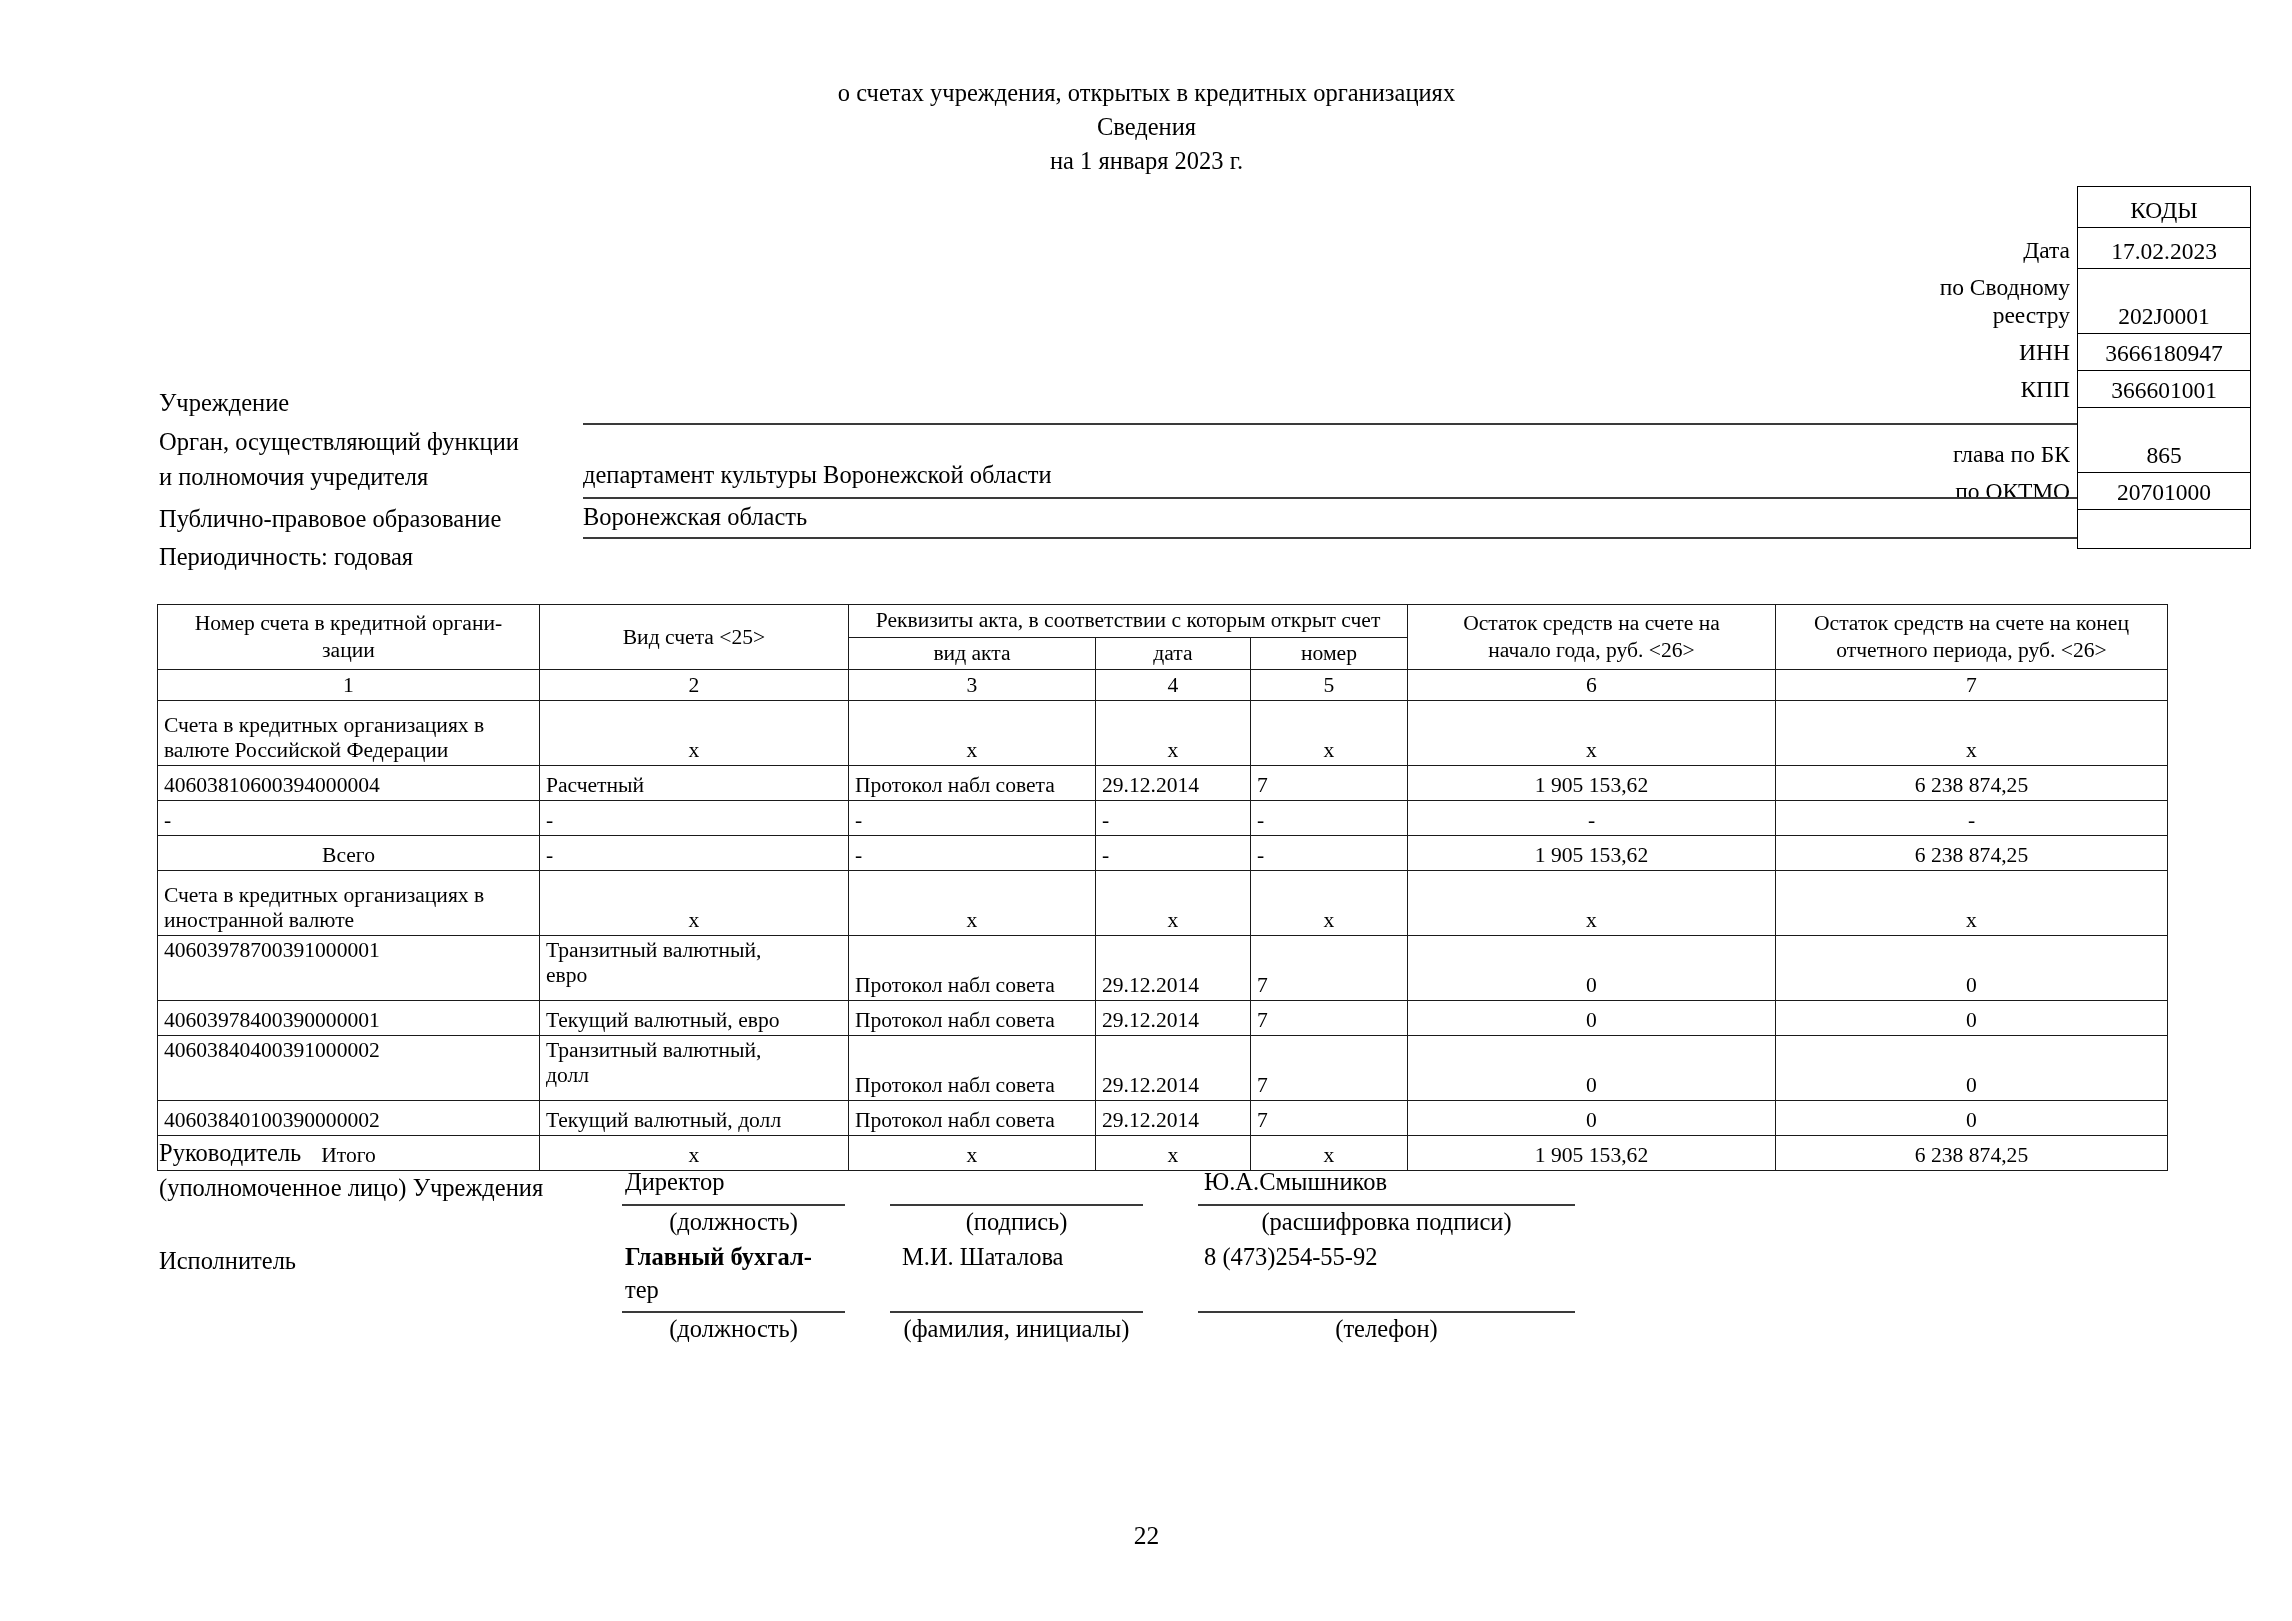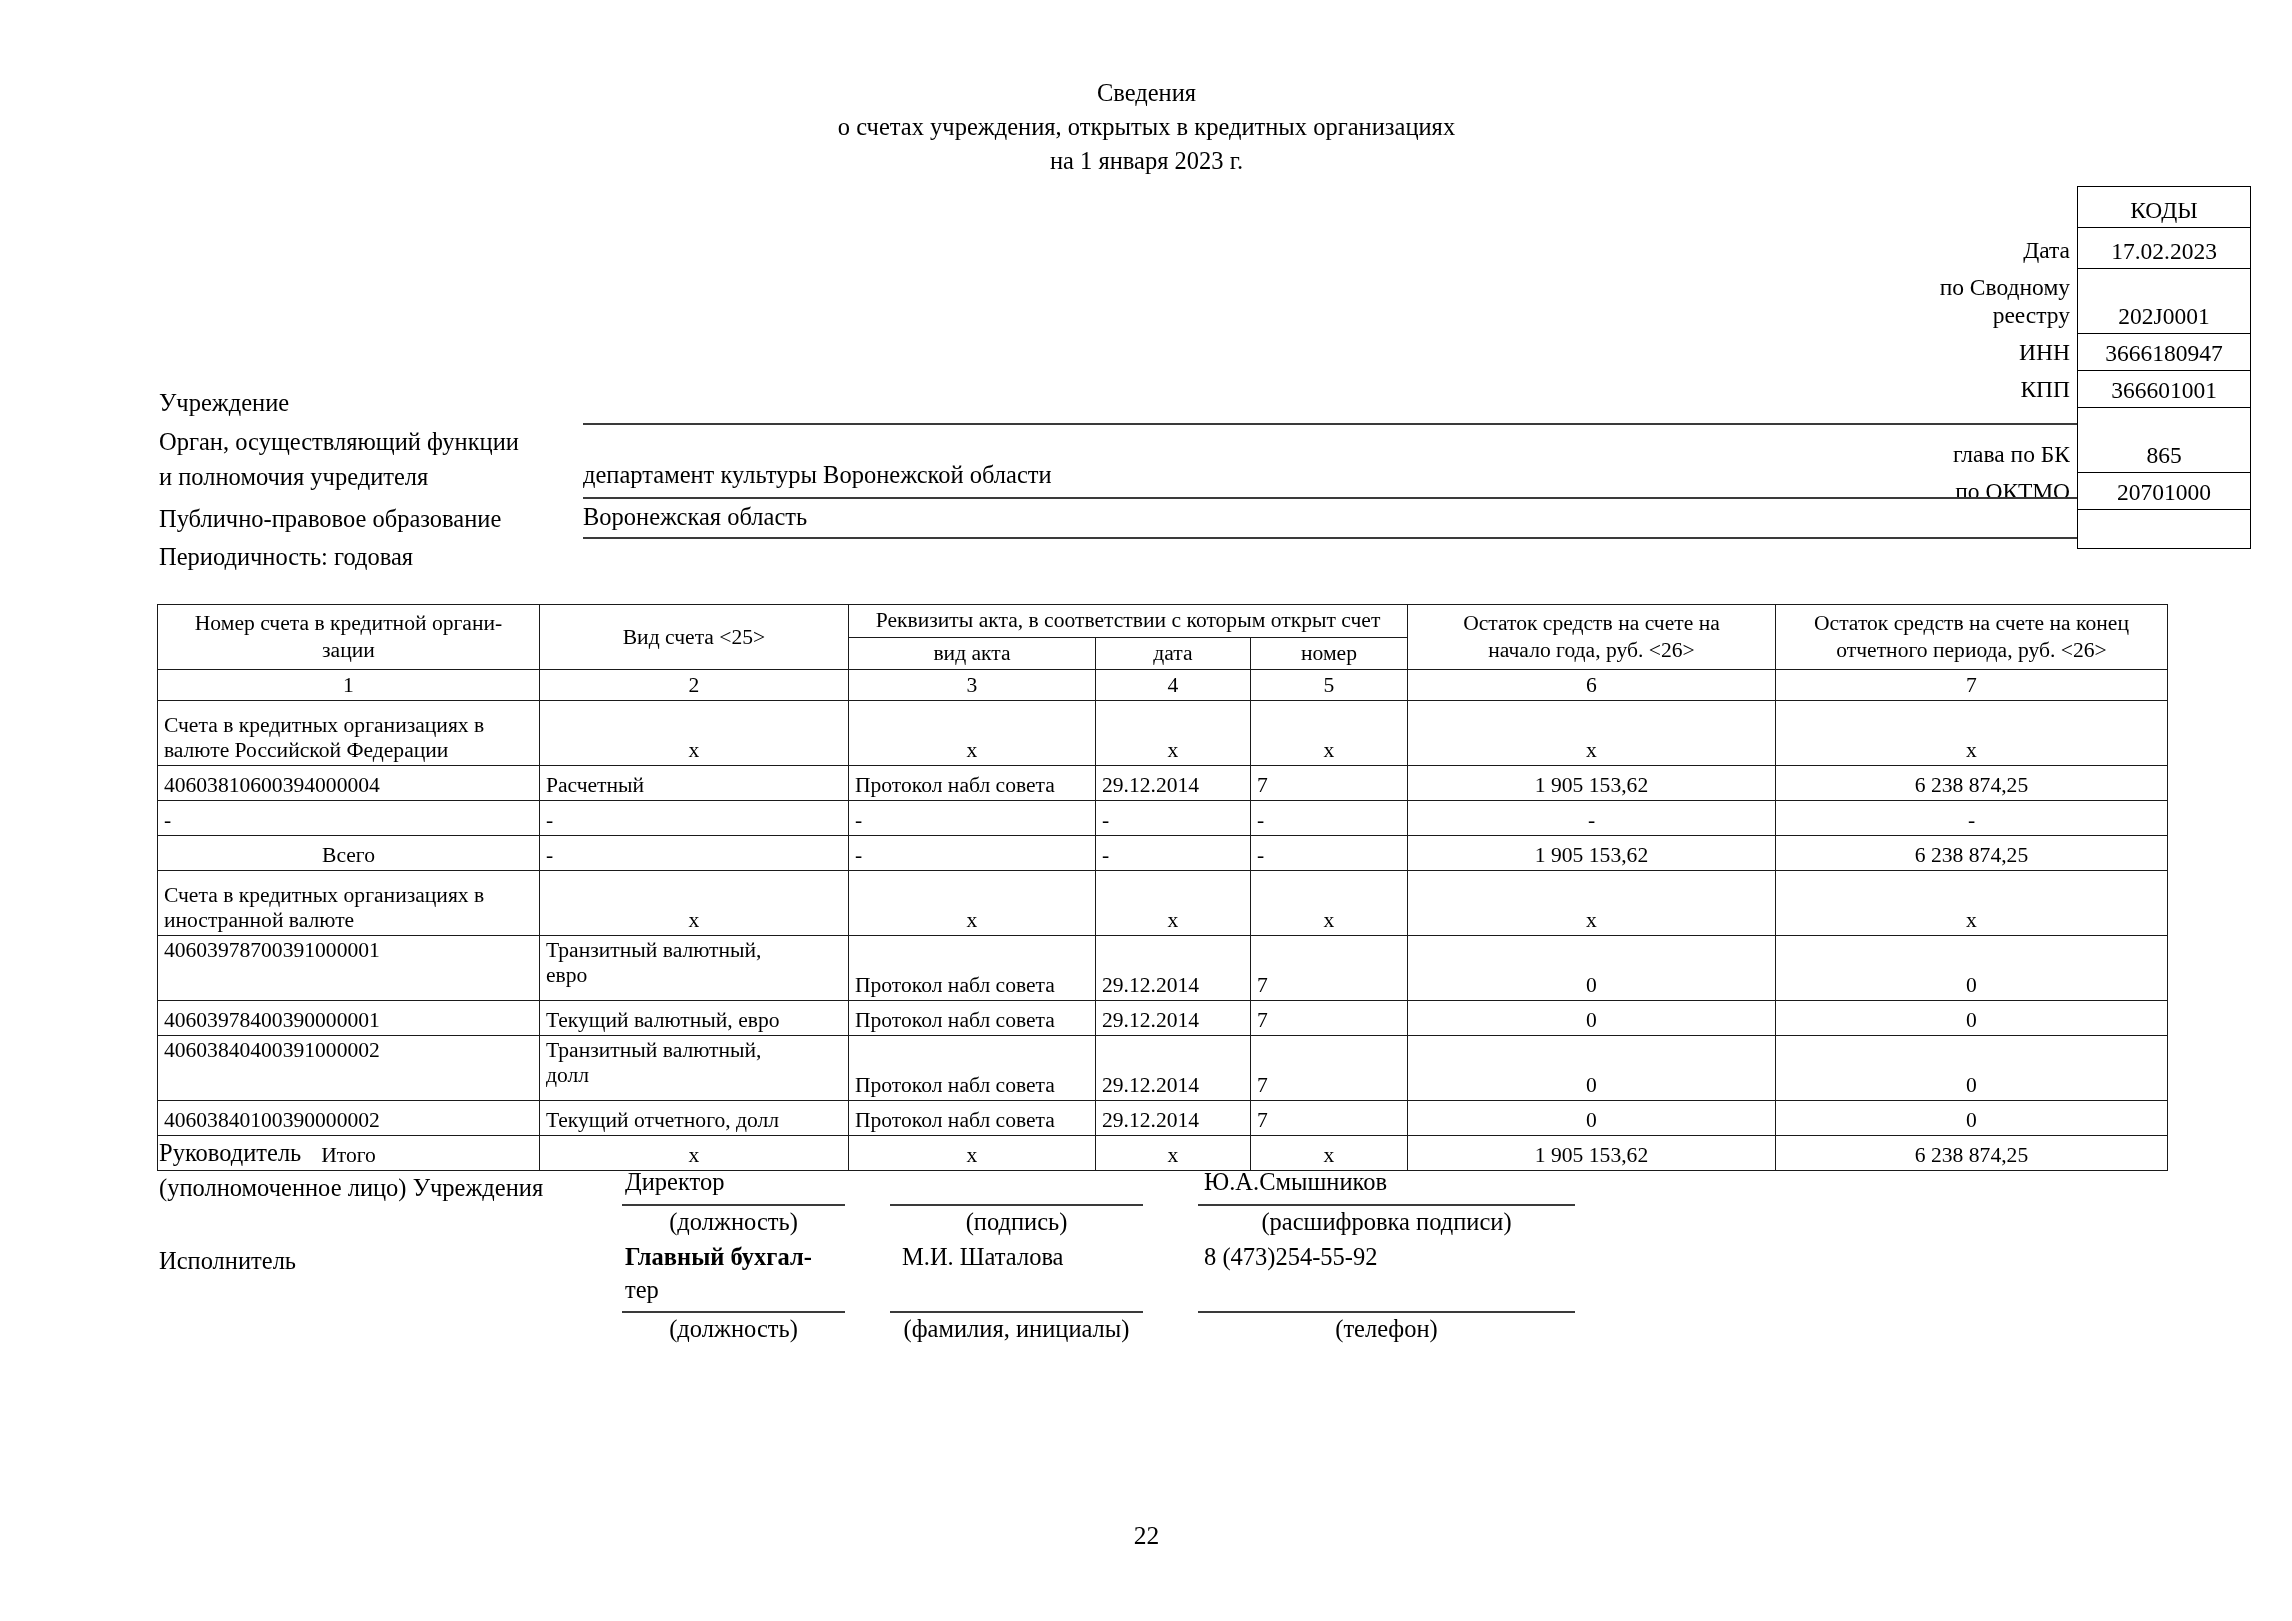--- a/index.html
+++ b/index.html
@@ -154,22 +154,22 @@
     text-align: center;
     font-size: 25.5px;
   }
 </style>
 </head>
 <body>
 
 <div class="page">
 
   <div class="title-block">
+    <div class="tline">о счетах учреждения, открытых в кредитных организациях</div>
     <div class="tline">Сведения</div>
-    <div class="tline">о счетах учреждения, открытых в кредитных организациях</div>
     <div class="tline">на 1 января 2023 г.</div>
   </div>
 
   <div class="codes">
     <div class="codes-row h-koды">
       <span>КОДЫ</span>
     </div>
 
     <div class="codes-row h-date">
       <span class="codes-lbl">Дата</span>
@@ -356,21 +356,21 @@
         </td>
         <td class="c-left">Протокол набл совета</td>
         <td class="c-left">29.12.2014</td>
         <td class="c-left">7</td>
         <td class="c-center">0</td>
         <td class="c-center">0</td>
       </tr>
 
       <tr style="height:35px;">
         <td class="c-left">40603840100390000002</td>
-        <td class="c-left">Текущий отчетного, долл</td>
+        <td class="c-left">Текущий валютный, долл</td>
         <td class="c-left">Протокол набл совета</td>
         <td class="c-left">29.12.2014</td>
         <td class="c-left">7</td>
         <td class="c-center">0</td>
         <td class="c-center">0</td>
       </tr>
 
       <tr style="height:35px;">
         <td class="c-right">Итого</td>
         <td class="c-center">х</td>

